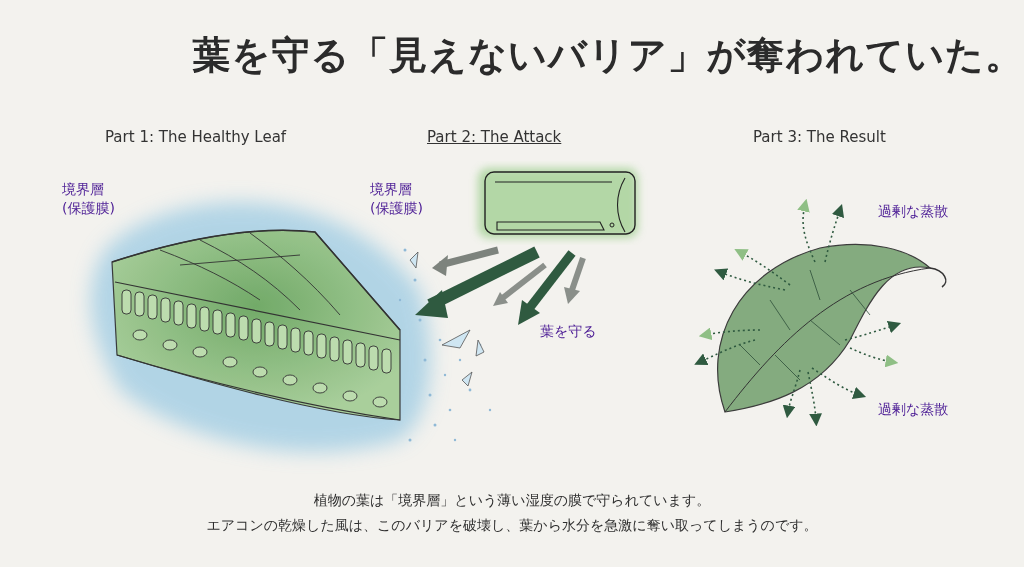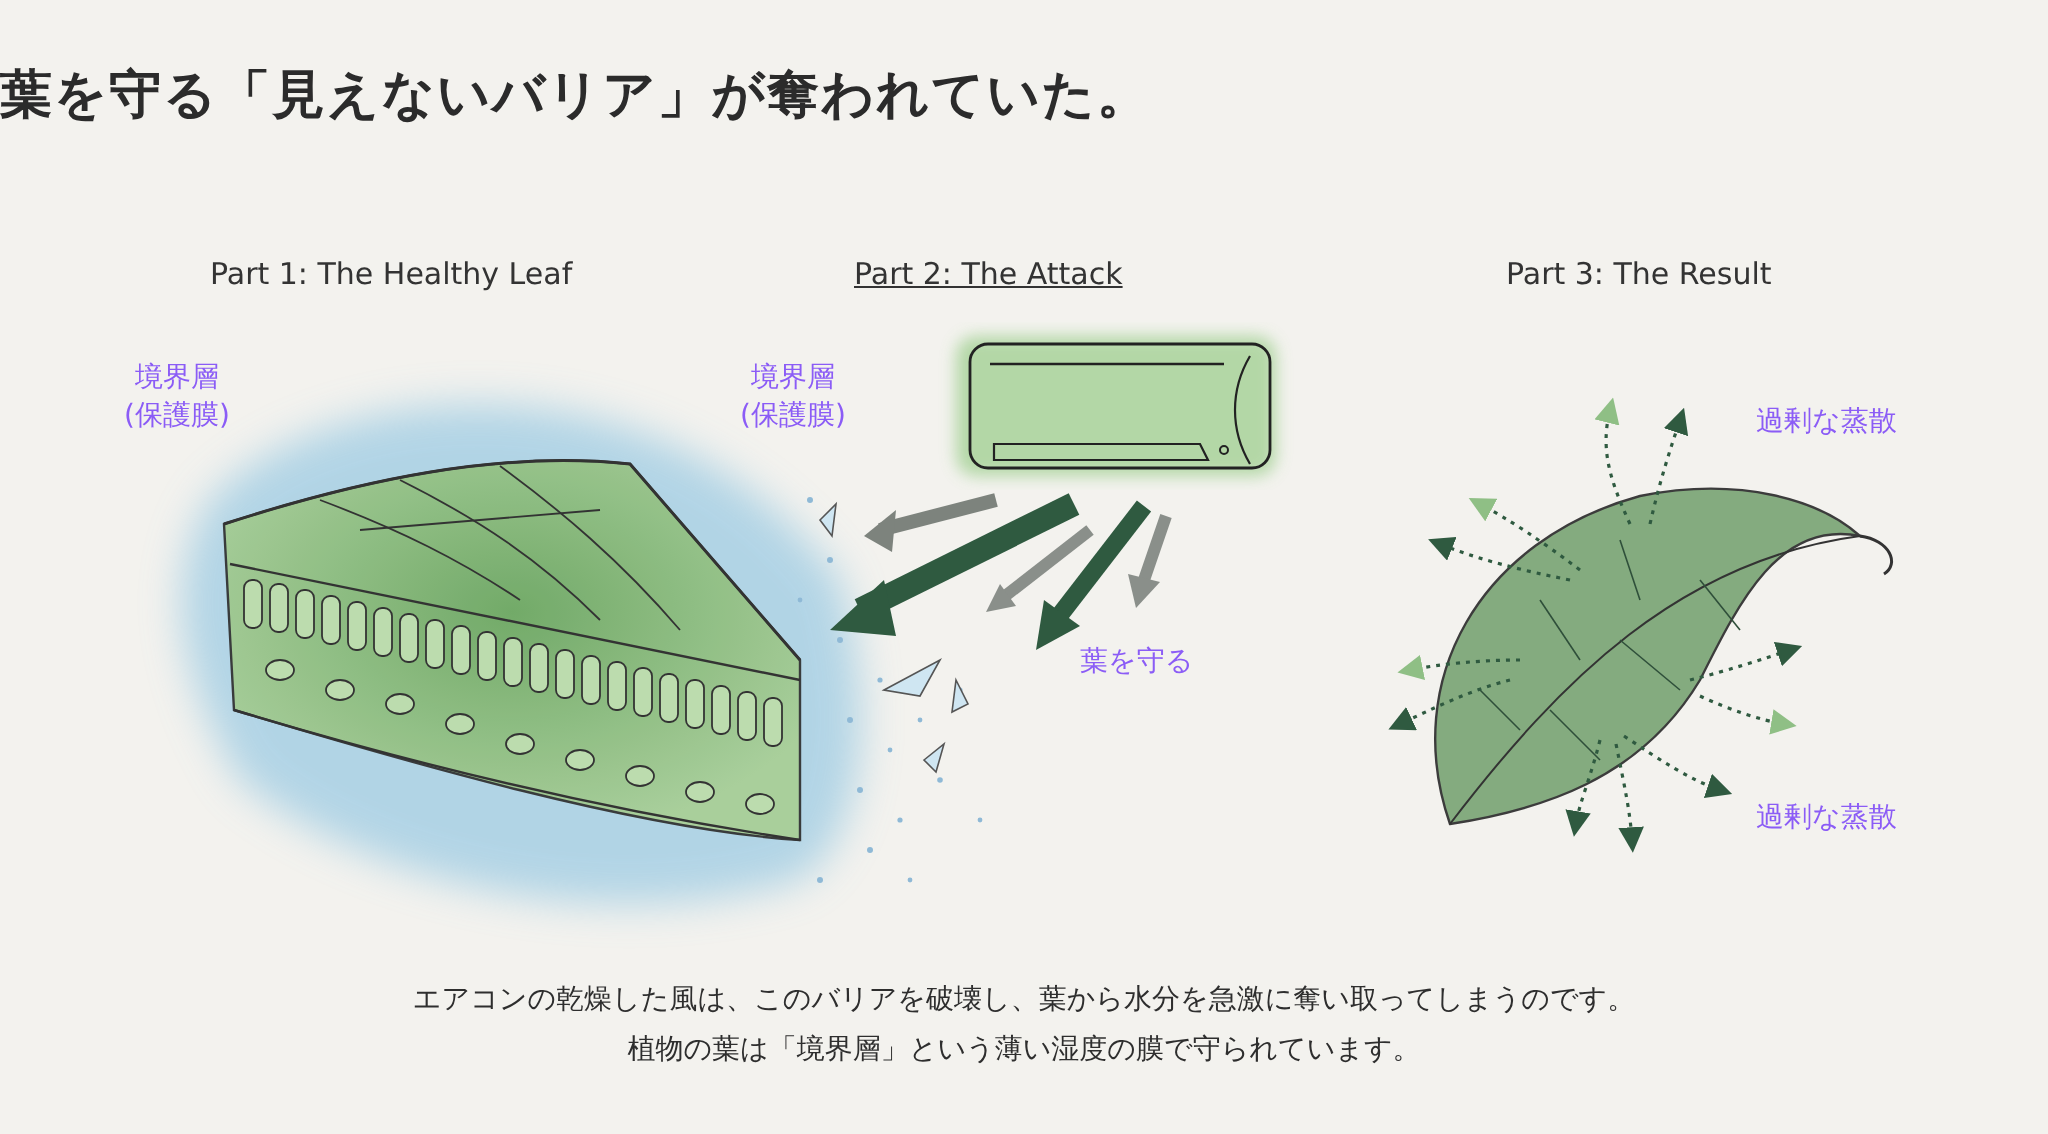--- a/index.html
+++ b/index.html
@@ -5,32 +5,32 @@
   html, body { margin: 0; padding: 0; }
   body {
     width: 1024px; height: 567px; overflow: hidden;
     background: #f3f2ee;
     font-family: "DejaVu Sans", sans-serif;
     color: #2a2a2a;
     position: relative;
   }
   .title {
     position: absolute; left: 0; right: 0; top: 30px;
-    text-align: left;
+    text-align: right;
     font-family: Liberation Mono, monospace;
-    font-size: 26px; font-weight: bold; letter-spacing: 1px;
+    font-size: 38px; font-weight: bold; letter-spacing: 1px;
     color: #2b2b2b;
   }
   .part-heading {
     position: absolute; top: 128px; font-size: 15px; color: #333;
     white-space: nowrap;
   }
   .label {
-    position: absolute; font-size: 14px; color: #8b5cf6; line-height: 19px;
-    text-align: center; white-space: nowrap;
+    position: absolute; font-size: 14px; color: #4c1d95; line-height: 19px;
+    white-space: nowrap;
   }
   .caption {
     position: absolute; left: 0; right: 0; top: 488px;
     text-align: center; font-size: 14px; line-height: 25px; color: #2e2e2e;
   }
   svg.art { position: absolute; left: 0; top: 0; }
 </style>
 </head>
 <body>
 
@@ -188,15 +188,15 @@
 </div>
 <div class="label" style="left:370px; top:180px;">
   <div>境界層</div>
   <div>(保護膜)</div>
 </div>
 <div class="label" style="left:540px; top:322px;">葉を守る</div>
 <div class="label" style="left:878px; top:202px;">過剰な蒸散</div>
 <div class="label" style="left:878px; top:400px;">過剰な蒸散</div>
 
 <div class="caption">
+  <div>植物の葉は「境界層」という薄い湿度の膜で守られています。</div>
   <div>エアコンの乾燥した風は、このバリアを破壊し、葉から水分を急激に奪い取ってしまうのです。</div>
-  <div>植物の葉は「境界層」という薄い湿度の膜で守られています。</div>
 </div>
 
 </body></html>

